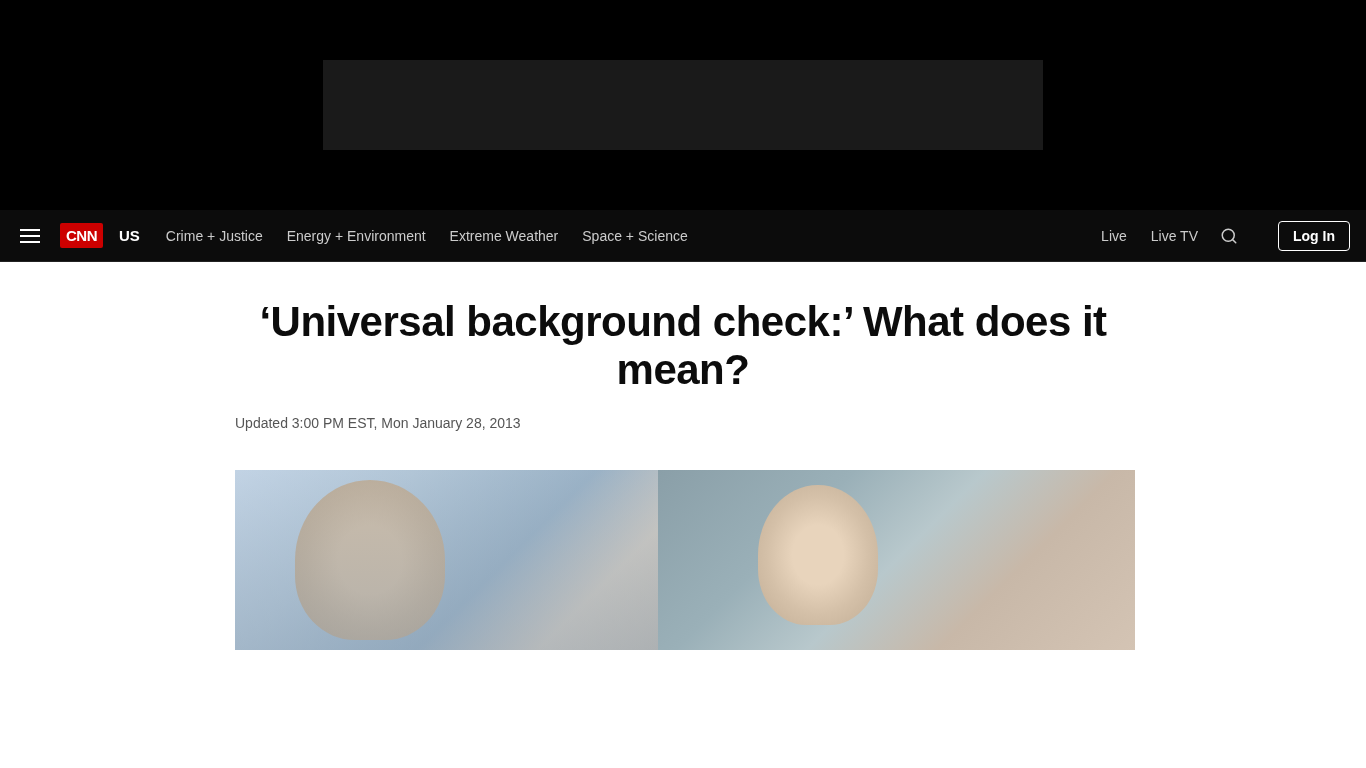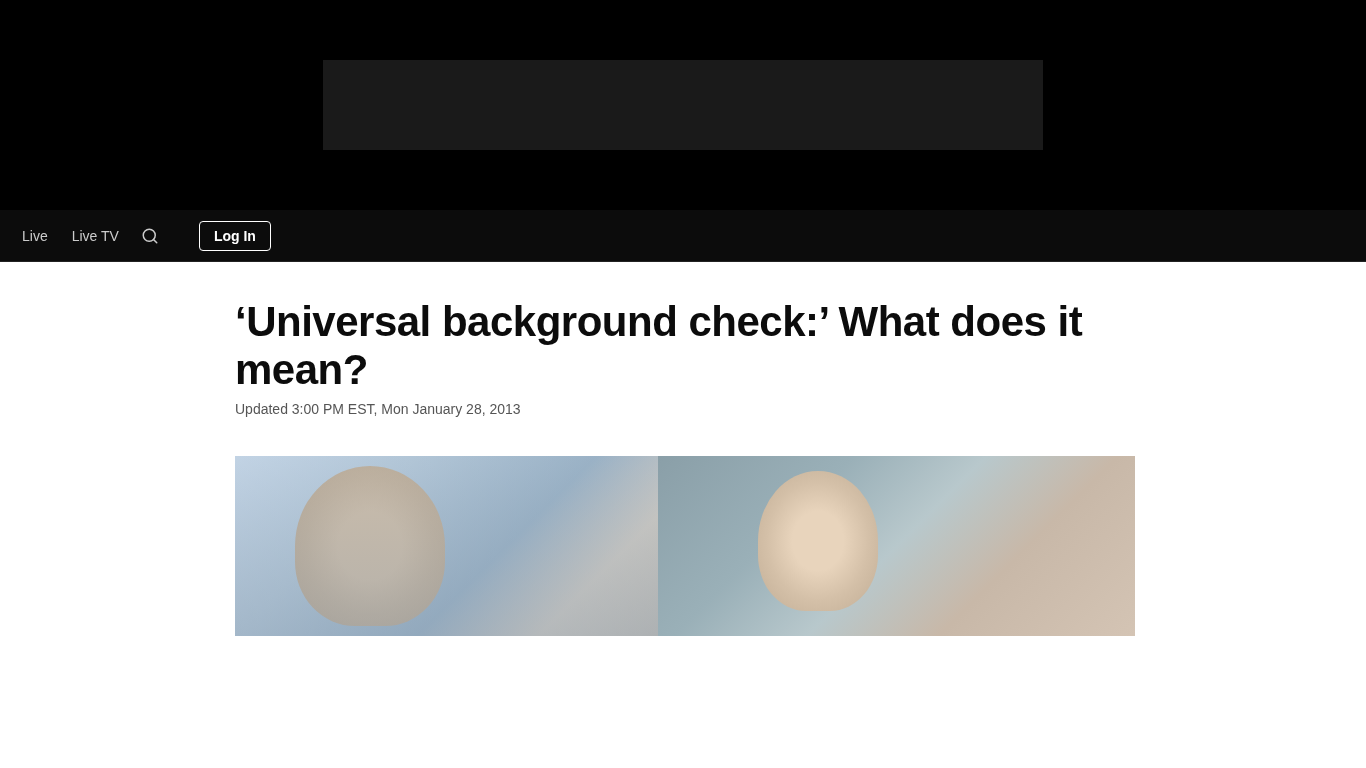--- a/index.html
+++ b/index.html
@@ -120,22 +120,23 @@
     .content-area {
       max-width: 960px;
       margin: 0 auto;
       padding: 36px 32px 0 32px;
     }
     .article-title {
       font-size: 42px;
       font-weight: 900;
       line-height: 1.15;
       color: #0c0c0c;
-      margin-bottom: 6px;
+      margin-bottom: 20px;
       letter-spacing: -0.5px;
+      text-align: center;
     }
     .article-byline {
       font-size: 14px;
       color: #333;
       margin-bottom: 4px;
     }
     .article-timestamp {
       font-size: 14px;
       color: #555;
       margin-bottom: 39px;
@@ -200,20 +201,39 @@
     }
   </style>
 </head>
 <body>
 
 <div class="top-banner">
   <div class="ad-placeholder"></div>
 </div>
 
 <nav class="navbar">
+  <div class="navbar-left">
+
+    <button class="hamburger-btn" aria-label="Open menu">
+      <span></span>
+      <span></span>
+      <span></span>
+    </button>
+
+    <a href="#" class="cnn-logo">CNN</a>
+
+    <a href="#" class="nav-section-label">US</a>
+
+    <div class="nav-links">
+      <a href="#" class="nav-link">Crime + Justice</a>
+      <a href="#" class="nav-link">Energy + Environment</a>
+      <a href="#" class="nav-link">Extreme Weather</a>
+      <a href="#" class="nav-link">Space + Science</a>
+    </div>
+  </div>
 
   <div class="navbar-right">
     <a href="#" class="nav-right-link">Live</a>
     <a href="#" class="nav-right-link">Live TV</a>
 
     <button class="search-icon-btn" aria-label="Search">
       <svg width="18" height="18" viewBox="0 0 24 24" fill="none" stroke="#ccc" stroke-width="2" stroke-linecap="round" stroke-linejoin="round">
         <circle cx="11" cy="11" r="8"></circle>
         <line x1="21" y1="21" x2="16.65" y2="16.65"></line>
       </svg>

